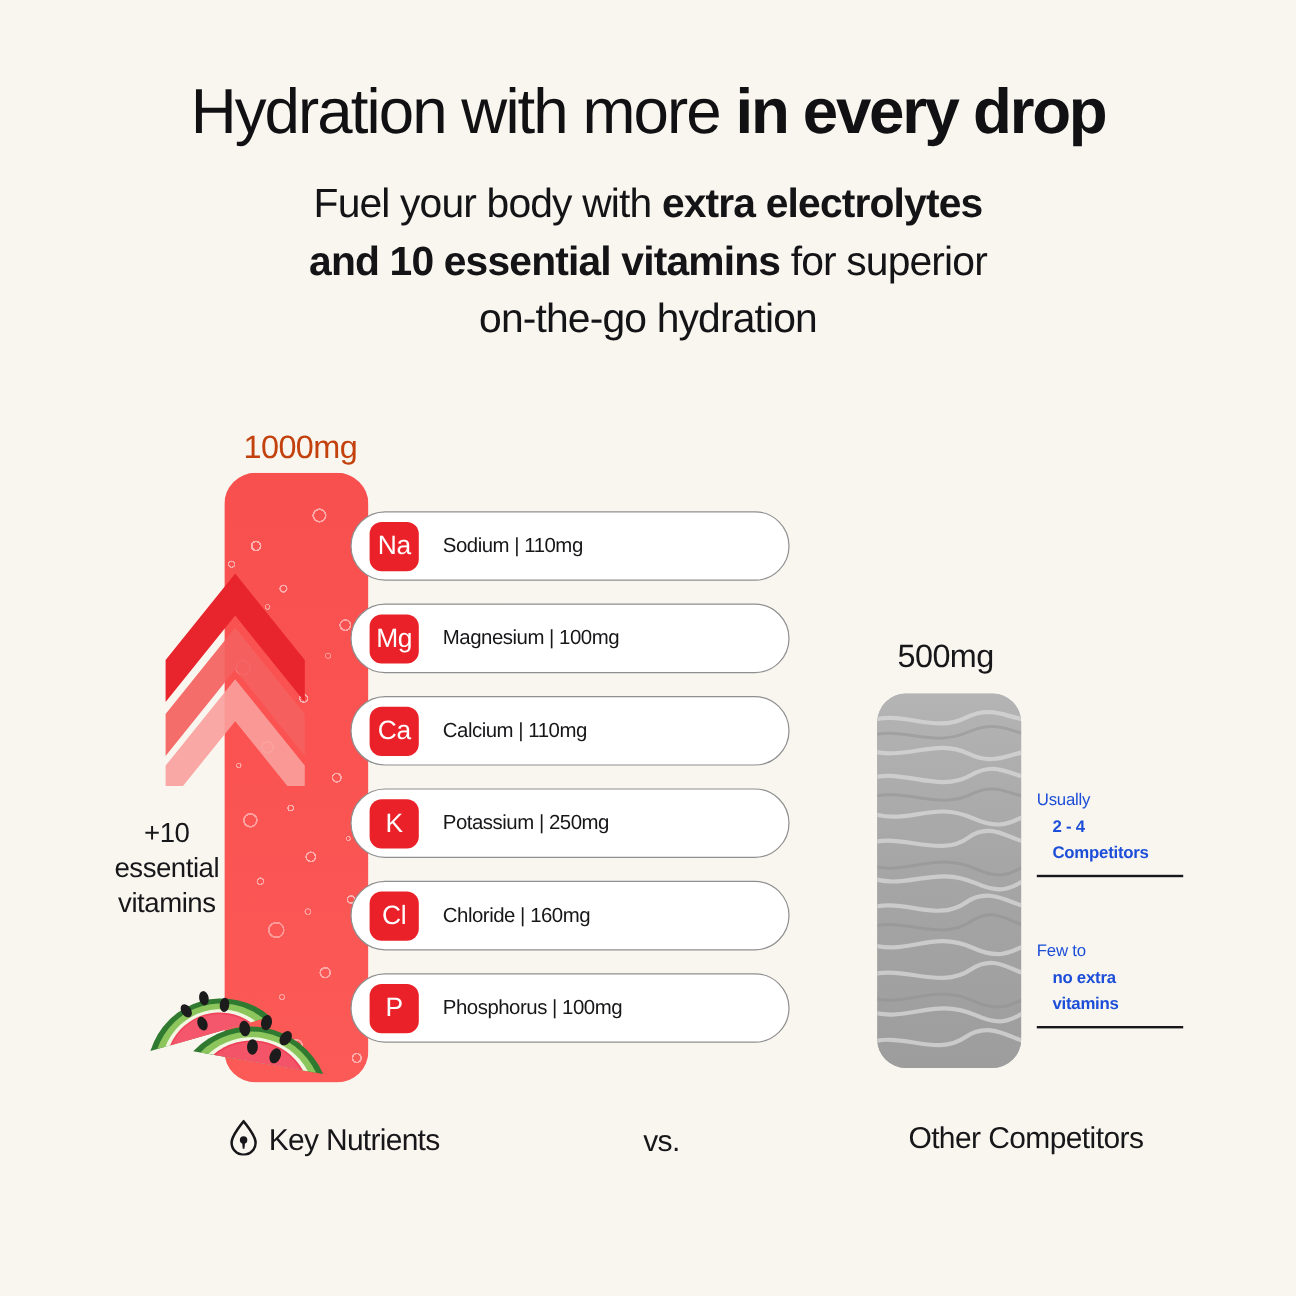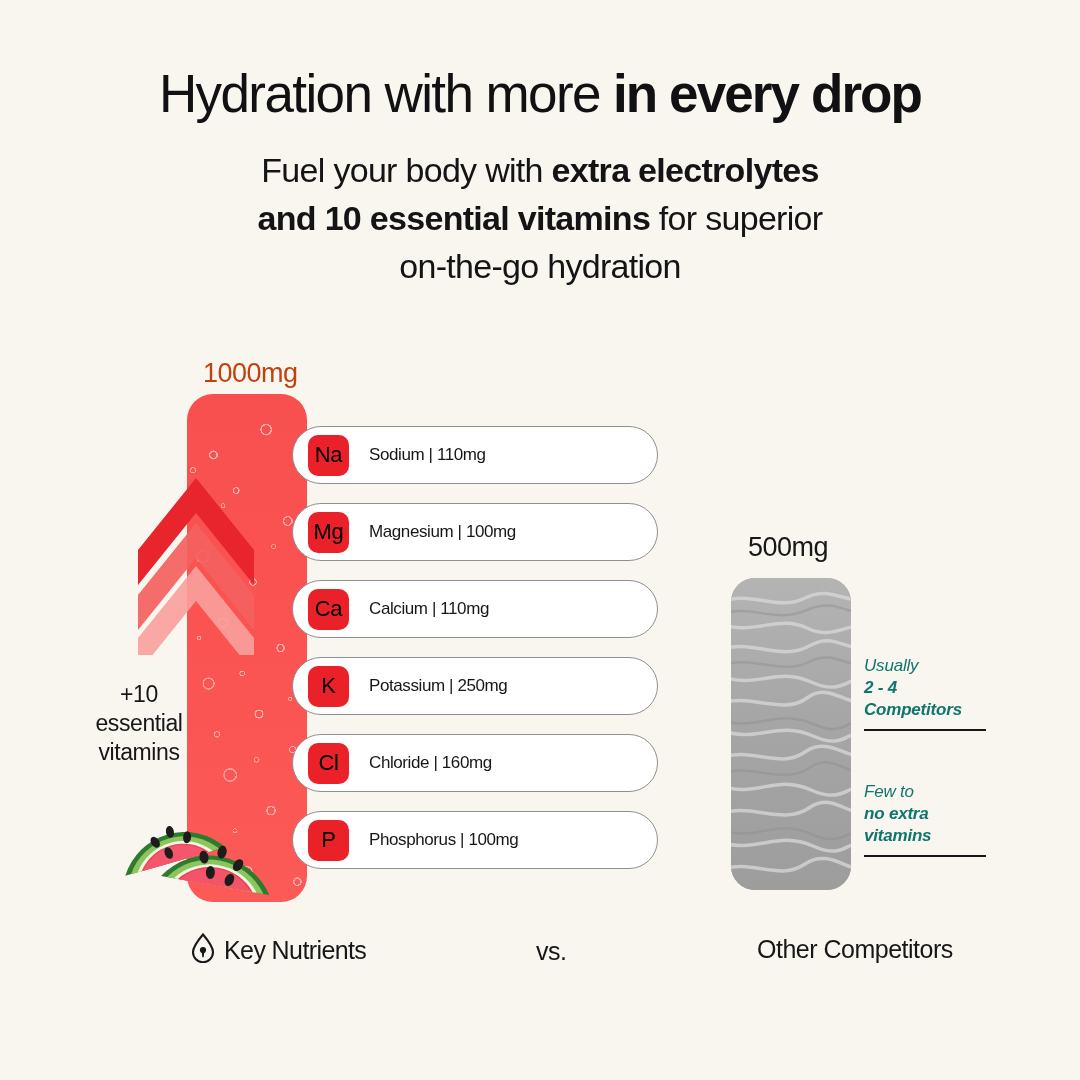--- a/index.html
+++ b/index.html
@@ -154,21 +154,21 @@
     align-items: center;
     box-sizing: border-box;
     z-index: 5;
   }
   .pill-badge {
     width: 41px;
     height: 41px;
     margin-left: 15px;
     border-radius: 10px;
     background: #ea2128;
-    color: #000000;
+    color: #ffffff;
     display: flex;
     align-items: center;
     justify-content: center;
     font-size: 22px;
     font-weight: 500;
     letter-spacing: -0.3px;
     flex: none;
     text-align: right;
   }
   .pill-text {
@@ -197,27 +197,26 @@
     border-radius: 24px;
     overflow: hidden;
     background: #a9a9a9;
     z-index: 3;
   }
   .comp-block {
     position: absolute;
     width: 125px;
   }
   .comp-line {
-    font-size: 17px;
+    font-size: 14px;
     line-height: 22px;
     letter-spacing: -0.2px;
-    color: #0f766e;
-    font-style: italic;
-  }
-  .comp-line.bold { font-weight: 700; }
+    color: #1d4ed8;
+  }
+  .comp-line.bold { font-weight: 700; margin-left: 13px; }
   .comp-rule {
     margin-top: 8px;
     width: 122px;
     height: 2px;
     background: #17171a;
   }
 
   
   .foot {
     position: absolute;

